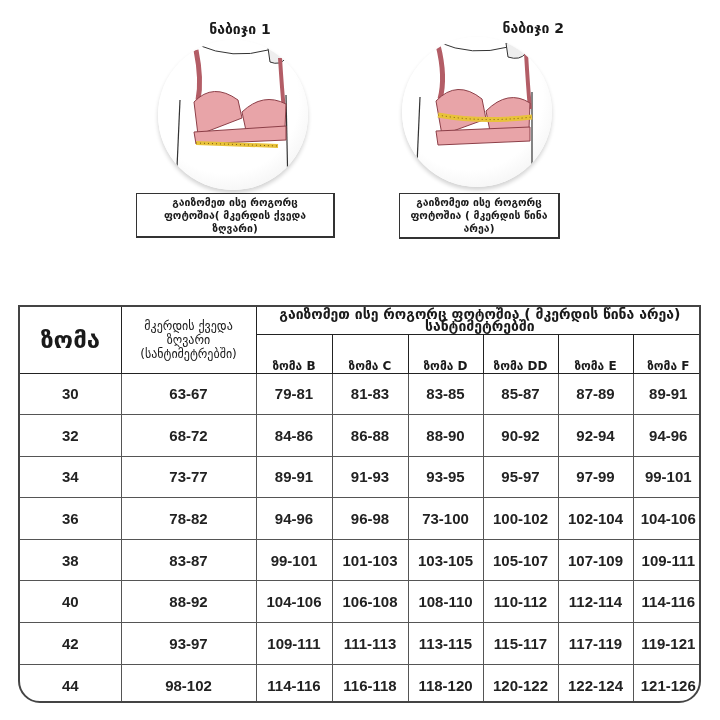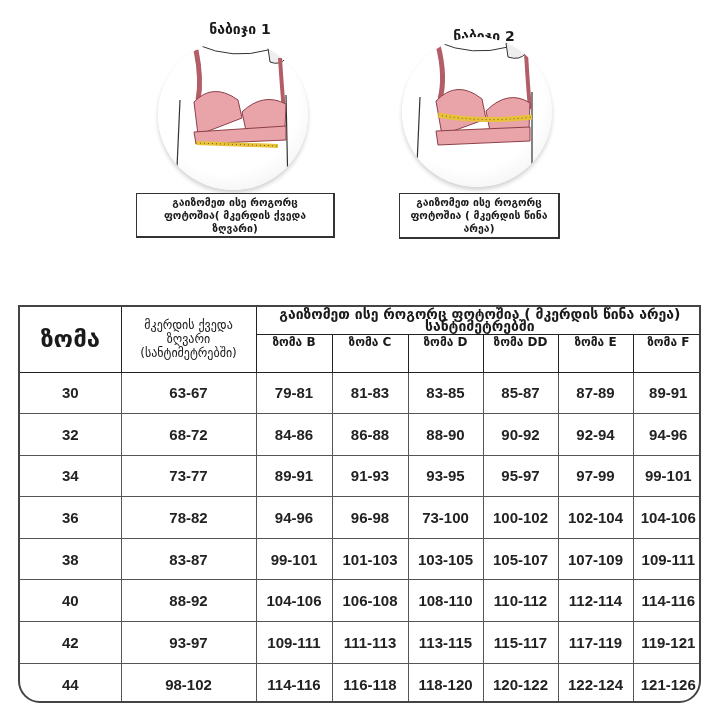--- a/index.html
+++ b/index.html
@@ -16,21 +16,21 @@
              padding: 4px 6px; display: flex; align-items: center; justify-content: center; }
 
   .size-table { position: absolute; left: 18px; top: 305px; width: 683px; height: 398px;
                 border: 2px solid #444; border-radius: 0 0 22px 22px; overflow: hidden; }
   table { border-collapse: collapse; width: 100%; height: 100%; table-layout: fixed; }
   td, th { border: 1.5px solid #555; text-align: center; vertical-align: middle; }
   thead th { border-color: #222; border-width: 1.5px; }
   .h-size { font-size: 24px; font-weight: bold; }
   .h-under { font-size: 12px; font-weight: normal; line-height: 14px; }
   .h-group { font-size: 14px; font-weight: bold; line-height: 12px; height: 27px; }
-  .h-cup { font-size: 12px; font-weight: bold; vertical-align: top; padding-top: 0; height: 38px; }
+  .h-cup { font-size: 12px; font-weight: bold; vertical-align: top; padding-top: 24px; height: 38px; }
   tbody td { font-family: "Liberation Sans", sans-serif; font-weight: bold; font-size: 15px; color: #222; }
   tbody tr { height: 41.6px; padding-left: 28px; }
   table tr:first-child th, table tr:first-child td { border-top: none; }
   table tr th:first-child, table tr td:first-child { border-left: none; }
   table tr th:last-child, table tr td:last-child { border-right: none; }
   tbody tr:last-child td { border-bottom: none; }
 </style>
 </head>
 <body>
 
@@ -45,21 +45,21 @@
     <path d="M122 18 Q124 50 126 70" stroke="#b35d66" stroke-width="4" fill="none"></path>
     <path d="M36 62 Q55 42 80 60 L84 78 L40 95 Z" fill="#e8a4a8" stroke="#8c3f48" stroke-width="1"></path>
     <path d="M84 72 Q105 52 128 64 L127 88 L90 100 Z" fill="#e8a4a8" stroke="#8c3f48" stroke-width="1"></path>
     <path d="M36 92 L128 86 L128 100 L38 104 Z" fill="#e8a4a8" stroke="#8c3f48" stroke-width="1"></path>
     <path d="M38 103 L120 106" stroke="#e8c23a" stroke-width="4" fill="none"></path>
     <path d="M38 103 L120 106" stroke="#7a5a10" stroke-width="1" stroke-dasharray="1 3" fill="none"></path>
   </svg>
 </div>
 <div class="caption" style="left:136px; top:193px; width:199px; height:45px;">გაიზომეთ ისე როგორც ფოტოშია( მკერდის ქვედა ზღვარი)</div>
 
-<div class="step-title" style="left:404px; top:28px;">ნაბიჯი 2</div>
+<div class="step-title" style="left:404px; top:20px;text-align:right;">ნაბიჯი 2</div>
 <div class="illus" style="left:402px; top:37px;">
   <svg viewBox="0 0 150 150">
     <path d="M14 150 L18 60" stroke="#333" stroke-width="1.2" fill="none"></path>
     <path d="M130 150 L130 55" stroke="#333" stroke-width="1.2" fill="none"></path>
     <path d="M36 5 Q70 20 106 10" stroke="#333" stroke-width="1" fill="none"></path>
     <path d="M104 6 q14 -4 20 10 q-6 8 -18 4 z" fill="#eee" stroke="#333" stroke-width="1"></path>
     <path d="M36 8 Q44 40 38 62" stroke="#b35d66" stroke-width="5" fill="none"></path>
     <path d="M124 16 Q126 50 128 72" stroke="#b35d66" stroke-width="4" fill="none"></path>
     <path d="M34 64 Q55 42 80 62 L84 82 L40 98 Z" fill="#e8a4a8" stroke="#8c3f48" stroke-width="1"></path>
     <path d="M84 74 Q106 52 128 66 L127 92 L90 104 Z" fill="#e8a4a8" stroke="#8c3f48" stroke-width="1"></path>

